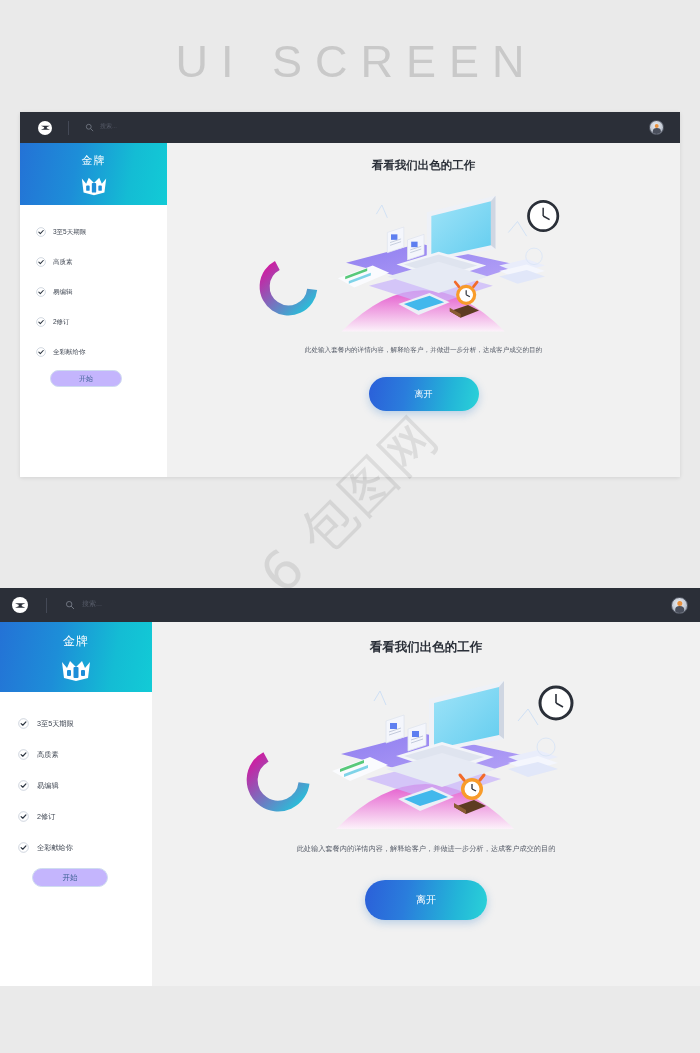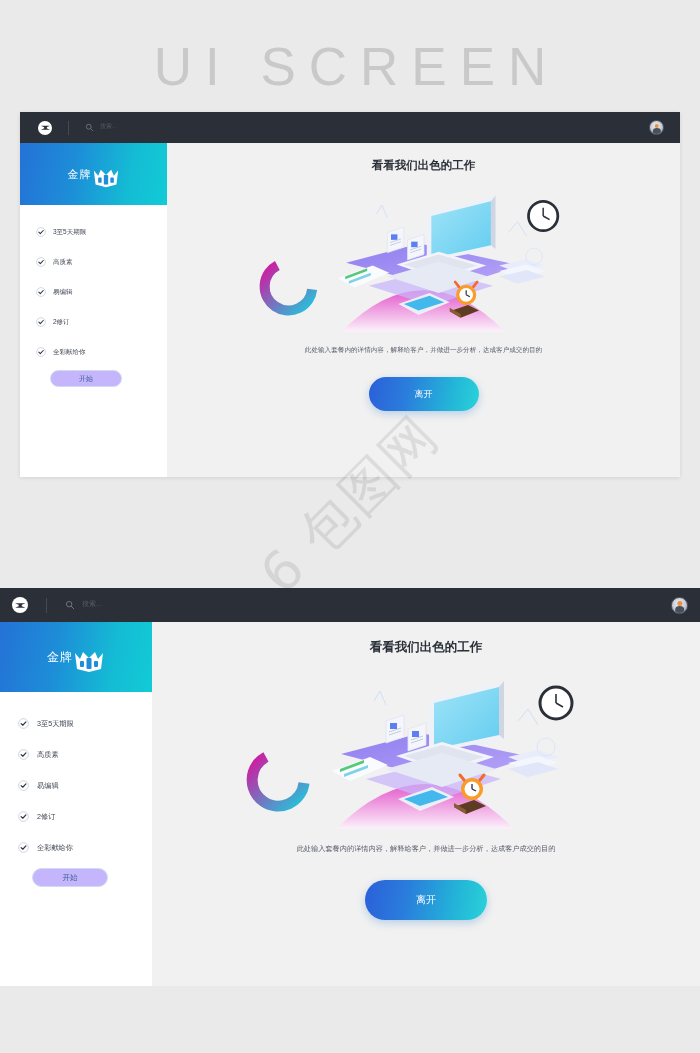--- a/index.html
+++ b/index.html
@@ -9,21 +9,21 @@
     font-family: "Liberation Sans", "DejaVu Sans", sans-serif;
     overflow: hidden;
     position: relative;
   }
 
   
   .page-title {
     position: absolute;
     top: 36px; left: 0; width: 100%;
     text-align: center;
-    font-size: 53px;
+    font-size: 45px;
     letter-spacing: 13px;
     color: #c9c9c9;
     font-weight: 400;
     text-indent: 13px;
   }
 
   
   .screen { position: absolute; overflow: hidden; background: #ffffff; }
   .screen-top { top: 112px; left: 20px; width: 660px; height: 365px;
                 box-shadow: 0 1px 4px rgba(0,0,0,.10); }
@@ -95,21 +95,21 @@
   .screen-body { display: flex; width: 100%; }
   .screen-top .screen-body { height: 334px; }
   .screen-bottom .screen-body { height: 364px; }
 
   .sidebar { background: #ffffff; flex: none; position: relative; }
   .screen-top .sidebar { width: 147px; }
   .screen-bottom .sidebar { width: 152px; }
 
   .plan-header {
     background: linear-gradient(100deg, #2472d6 0%, #1d8ed8 38%, #14bcd4 74%, #12cbd6 100%);
-    display: flex; flex-direction: row;
+    display: flex; flex-direction: column;
     align-items: center; justify-content: center;
   }
   .screen-top .plan-header { height: 62px; margin: 0 0 0 0; }
   .screen-bottom .plan-header { height: 70px; }
 
   .plan-title { color: #ffffff; font-weight: 400; letter-spacing: 1px; }
   .screen-top .plan-title { font-size: 11px; }
   .screen-bottom .plan-title { font-size: 12px; }
 
   .plan-badge-icon { display: block; }

